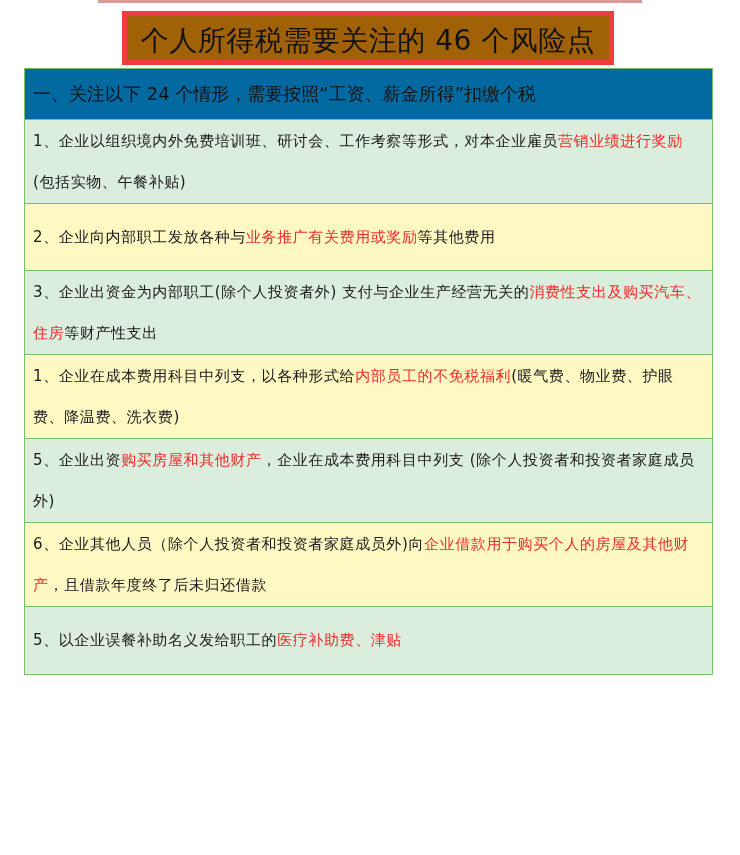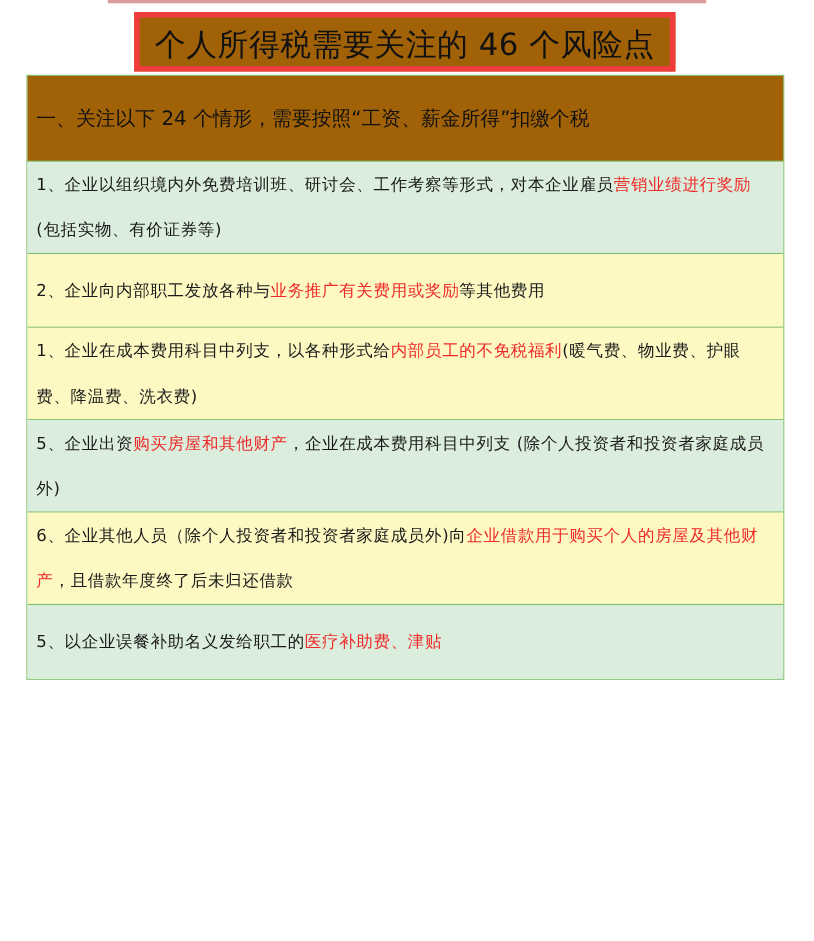--- a/index.html
+++ b/index.html
@@ -51,22 +51,22 @@
     }
     .row {
       box-sizing: border-box;
       border-bottom: 1px solid #7cbf6a;
       padding: 0 8px 0 8px;
       display: flex;
       align-items: center;
     }
     .row:last-child { border-bottom: none; }
     .row.header {
-      background: #a16207;
-      height: 78px;
+      background: #0369a1;
+      height: 51px;
     }
     .row.green { background: #dbeddc; }
     .row.white { background: #fef9c3; }
     .row.h2 { height: 84px; }
     .row.h1 { height: 67px; }
     .header-text {
       font-size: 18px;
       color: #111;
       white-space: nowrap;
     }
@@ -86,27 +86,30 @@
 <div class="title-box">
   <span class="title-text">个人所得税需要关注的 46 个风险点</span>
 </div>
 
 <div class="table">
   <div class="row header">
     <span class="header-text">一、关注以下 24 个情形，需要按照“工资、薪金所得”扣缴个税</span>
   </div>
 
   <div class="row green h2">
-    <div class="item-text"><span>1、企业以组织境内外免费培训班、研讨会、工作考察等形式，对本企业雇员</span><span class="hl">营销业绩进行奖励</span><span>(包括实物、有价证券等)</span></div>
+    <div class="item-text"><span>1、企业以组织境内外免费培训班、研讨会、工作考察等形式，对本企业雇员</span><span class="hl">营销业绩进行奖励</span><span>(包括实物、午餐补贴)</span></div>
   </div>
 
   <div class="row white h1">
     <div class="item-text"><span>2、企业向内部职工发放各种与</span><span class="hl">业务推广有关费用或奖励</span><span>等其他费用</span></div>
   </div>
 
+  <div class="row green h2">
+    <div class="item-text"><span>3、企业出资金为内部职工(除个人投资者外) 支付与企业生产经营无关的</span><span class="hl">消费性支出及购买汽车、住房</span><span>等财产性支出</span></div>
+  </div>
 
   <div class="row white h2">
     <div class="item-text"><span>1、企业在成本费用科目中列支，以各种形式给</span><span class="hl">内部员工的不免税福利</span><span>(暖气费、物业费、护眼费、降温费、洗衣费)</span></div>
   </div>
 
   <div class="row green h2">
     <div class="item-text"><span>5、企业出资</span><span class="hl">购买房屋和其他财产</span><span>，企业在成本费用科目中列支 (除个人投资者和投资者家庭成员外)</span></div>
   </div>
 
   <div class="row white h2">

